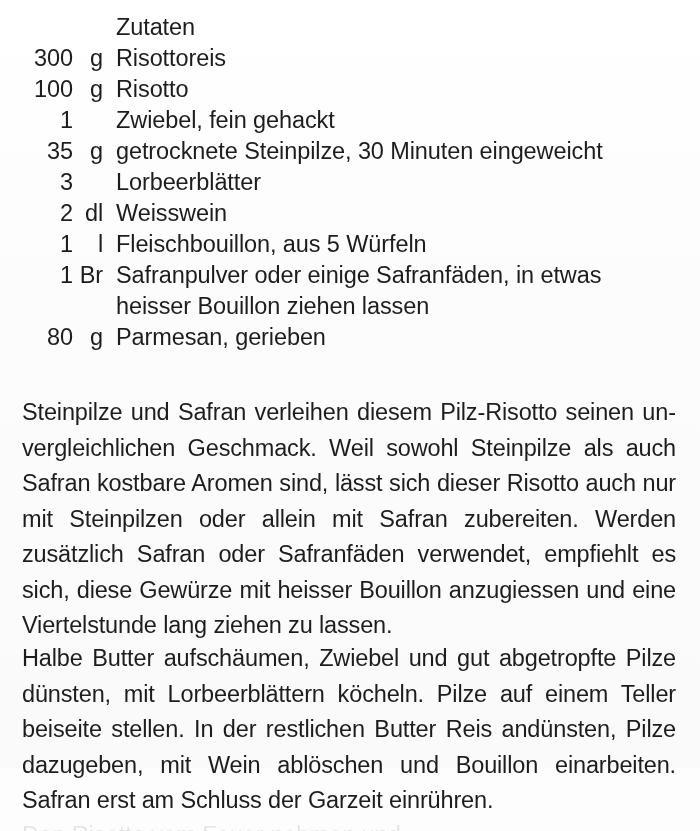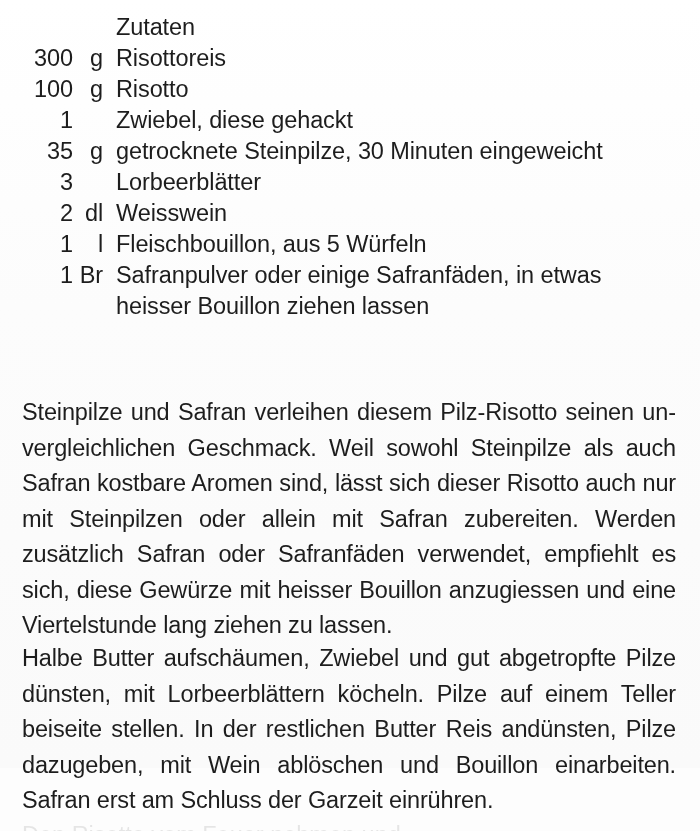--- a/index.html
+++ b/index.html
@@ -118,21 +118,21 @@
 
       <tr>
         <td class="col-qty">100</td>
         <td class="col-unit">g</td>
         <td class="col-desc">Risotto</td>
       </tr>
 
       <tr>
         <td class="col-qty">1</td>
         <td class="col-unit"></td>
-        <td class="col-desc">Zwiebel, diese gehackt</td>
+        <td class="col-desc">Zwiebel, fein gehackt</td>
       </tr>
 
       <tr>
         <td class="col-qty">35</td>
         <td class="col-unit">g</td>
         <td class="col-desc">getrocknete Steinpilze, 30 Minuten eingeweicht</td>
       </tr>
 
       <tr>
         <td class="col-qty">3</td>
@@ -154,20 +154,25 @@
 
       <tr>
         <td class="col-qty">1</td>
         <td class="col-unit">Br</td>
         <td class="col-desc">
           <span>Safranpulver oder einige Safranfäden, in etwas</span>
           <span class="desc-cont">heisser Bouillon ziehen lassen</span>
         </td>
       </tr>
 
+      <tr>
+        <td class="col-qty">80</td>
+        <td class="col-unit">g</td>
+        <td class="col-desc">Parmesan, gerieben</td>
+      </tr>
 
     </tbody>
   </table>
 
   <div class="body-text" id="para-1">
     <p>Steinpilze und Safran verleihen diesem Pilz-Risotto seinen un­vergleichlichen Geschmack. Weil sowohl Steinpilze als auch Safran kostbare Aromen sind, lässt sich dieser Risotto auch nur mit Steinpilzen oder allein mit Safran zubereiten. Werden zusätzlich Safran oder Safranfäden verwendet, empfiehlt es sich, diese Gewürze mit heisser Bouillon anzugiessen und eine Viertelstunde lang ziehen zu lassen.</p>
   </div>
 
   <div class="body-text" id="para-2">
     <p>Halbe Butter aufschäumen, Zwiebel und gut abgetropfte Pilze dünsten, mit Lorbeerblättern köcheln. Pilze auf einem Teller beiseite stellen. In der restlichen Butter Reis andünsten, Pilze dazugeben, mit Wein ablöschen und Bouillon einarbei­ten. Safran erst am Schluss der Garzeit einrühren.</p>

